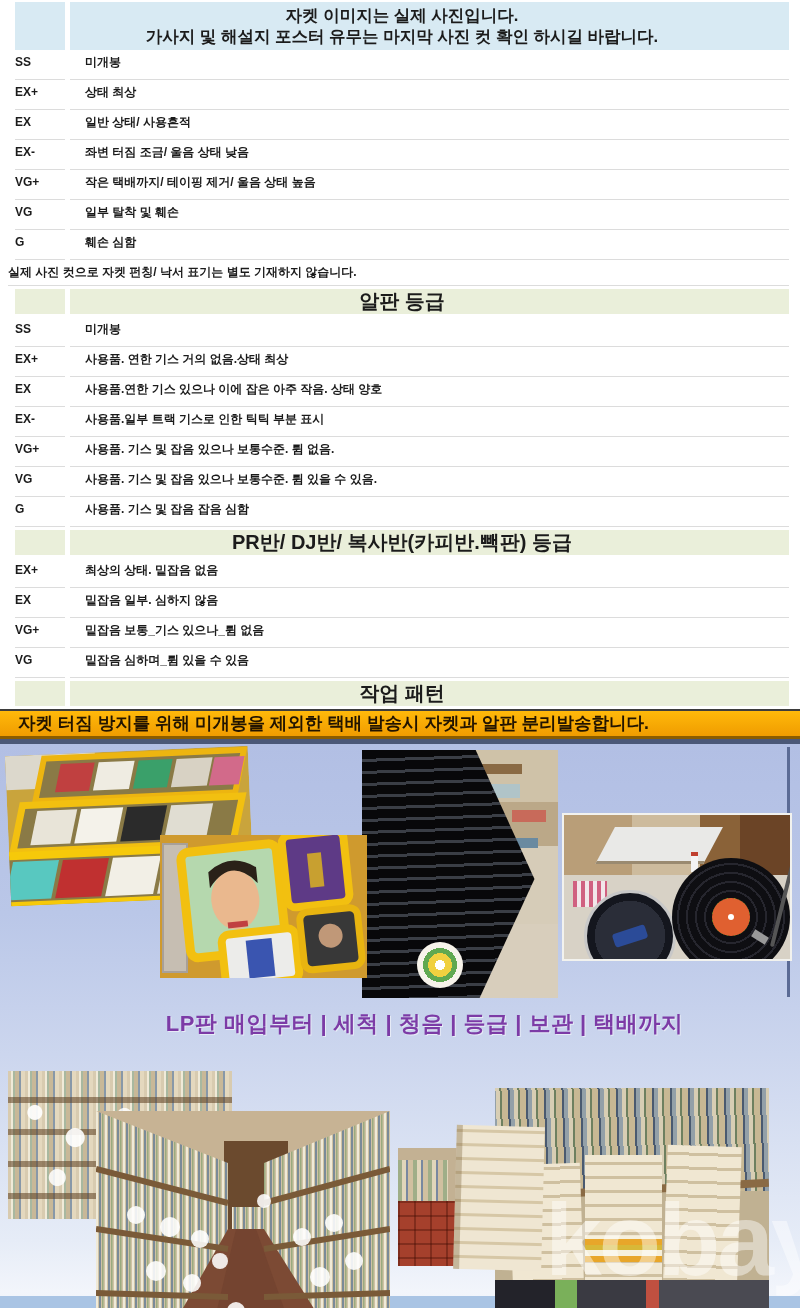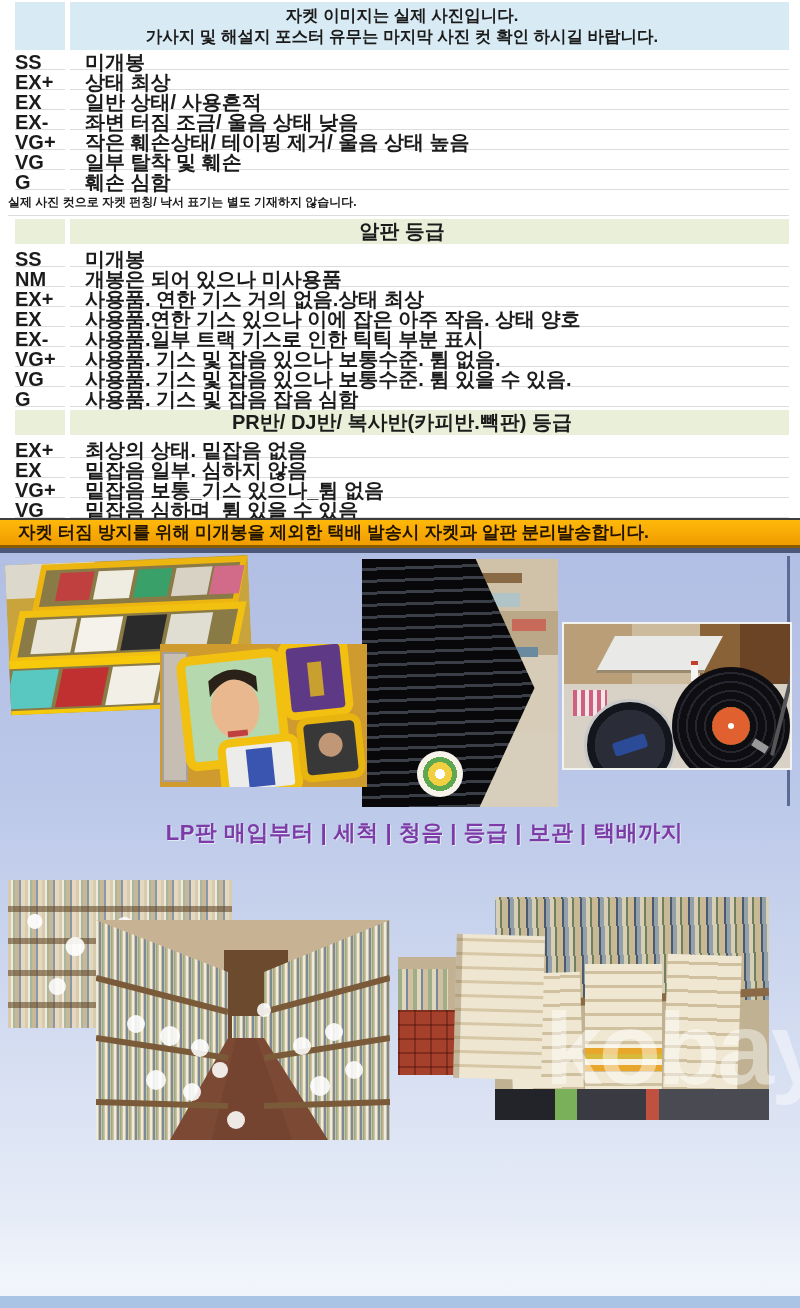--- a/index.html
+++ b/index.html
@@ -21,21 +21,21 @@
     font-family:"Liberation Sans","DejaVu Sans",sans-serif;
     color:var(--text);font-weight:bold;background:#fff;
     display:flex;flex-direction:column;
   }
   
   .doc{padding:2px 11px 0 15px;}
   .band{position:relative;text-align:center;font-size:20px;}
   .band .gapline{position:absolute;left:50px;top:0;bottom:0;width:5px;background:#fff;}
   .band-blue{background:var(--header-blue);height:48px;padding-top:3px;line-height:21px;font-size:16.5px;}
   .band-green{background:var(--header-green);height:25px;line-height:25px;margin:3px 0;}
-  .t-row{display:flex;height:20px;line-height:25px;font-size:20px;}
+  .t-row{display:flex;height:30px;line-height:25px;font-size:12px;}
   .cell-grade{width:50px;border-bottom:1px solid var(--row-border);}
   .cell-gap{width:5px;}
   .cell-desc{flex:1;padding-left:15px;border-bottom:1px solid var(--row-border);}
   .full-row{height:26px;line-height:25px;font-size:12px;border-bottom:1px solid var(--row-border);margin-left:-7px;}
   
   .banner{
     height:30px;width:800px;
     background:linear-gradient(180deg,var(--banner-bg1),var(--banner-bg2));
     border-top:2px solid #3d3d3d;border-bottom:3px solid #8a5c00;
     color:var(--banner-text);font-size:17.5px;line-height:24px;padding-left:18px;
@@ -164,21 +164,21 @@
 
         <div class="t-row">
           <div class="cell-grade">EX-</div>
           <div class="cell-gap"></div>
           <div class="cell-desc">좌변 터짐 조금/ 울음 상태 낮음</div>
         </div>
 
         <div class="t-row">
           <div class="cell-grade">VG+</div>
           <div class="cell-gap"></div>
-          <div class="cell-desc">작은 훼손상태/ 테이핑 제거/ 울음 상태 높음</div>
+          <div class="cell-desc">작은 택배까지/ 테이핑 제거/ 울음 상태 높음</div>
         </div>
 
         <div class="t-row">
           <div class="cell-grade">VG</div>
           <div class="cell-gap"></div>
           <div class="cell-desc">일부 탈착 및 훼손</div>
         </div>
 
         <div class="t-row">
           <div class="cell-grade">G</div>
@@ -195,25 +195,20 @@
     </div>
 
     <div>
 
         <div class="t-row">
           <div class="cell-grade">SS</div>
           <div class="cell-gap"></div>
           <div class="cell-desc">미개봉</div>
         </div>
 
-        <div class="t-row">
-          <div class="cell-grade">NM</div>
-          <div class="cell-gap"></div>
-          <div class="cell-desc">개봉은 되어 있으나 미사용품</div>
-        </div>
 
         <div class="t-row">
           <div class="cell-grade">EX+</div>
           <div class="cell-gap"></div>
           <div class="cell-desc">사용품. 연한 기스 거의 없음.상태 최상</div>
         </div>
 
         <div class="t-row">
           <div class="cell-grade">EX</div>
           <div class="cell-gap"></div>
@@ -270,20 +265,24 @@
           <div class="cell-desc">밑잡음 보통_기스 있으나_튐 없음</div>
         </div>
 
         <div class="t-row">
           <div class="cell-grade">VG</div>
           <div class="cell-gap"></div>
           <div class="cell-desc">밑잡음 심하며_튐 있을 수 있음</div>
         </div>
       </div>
 
+    <div class="band band-green">
+      <div class="gapline"></div>
+      <span>작업 패턴</span>
+    </div>
 
   </div>
 
   <div class="banner">자켓 터짐 방지를 위해 미개봉을 제외한 택배 발송시 자켓과 알판 분리발송합니다.</div>
 
   <div class="collage">
     <div class="strip"></div>
     <div class="vline"></div>
 
     <svg class="photo p1" viewBox="0 0 243 150" preserveAspectRatio="none">

